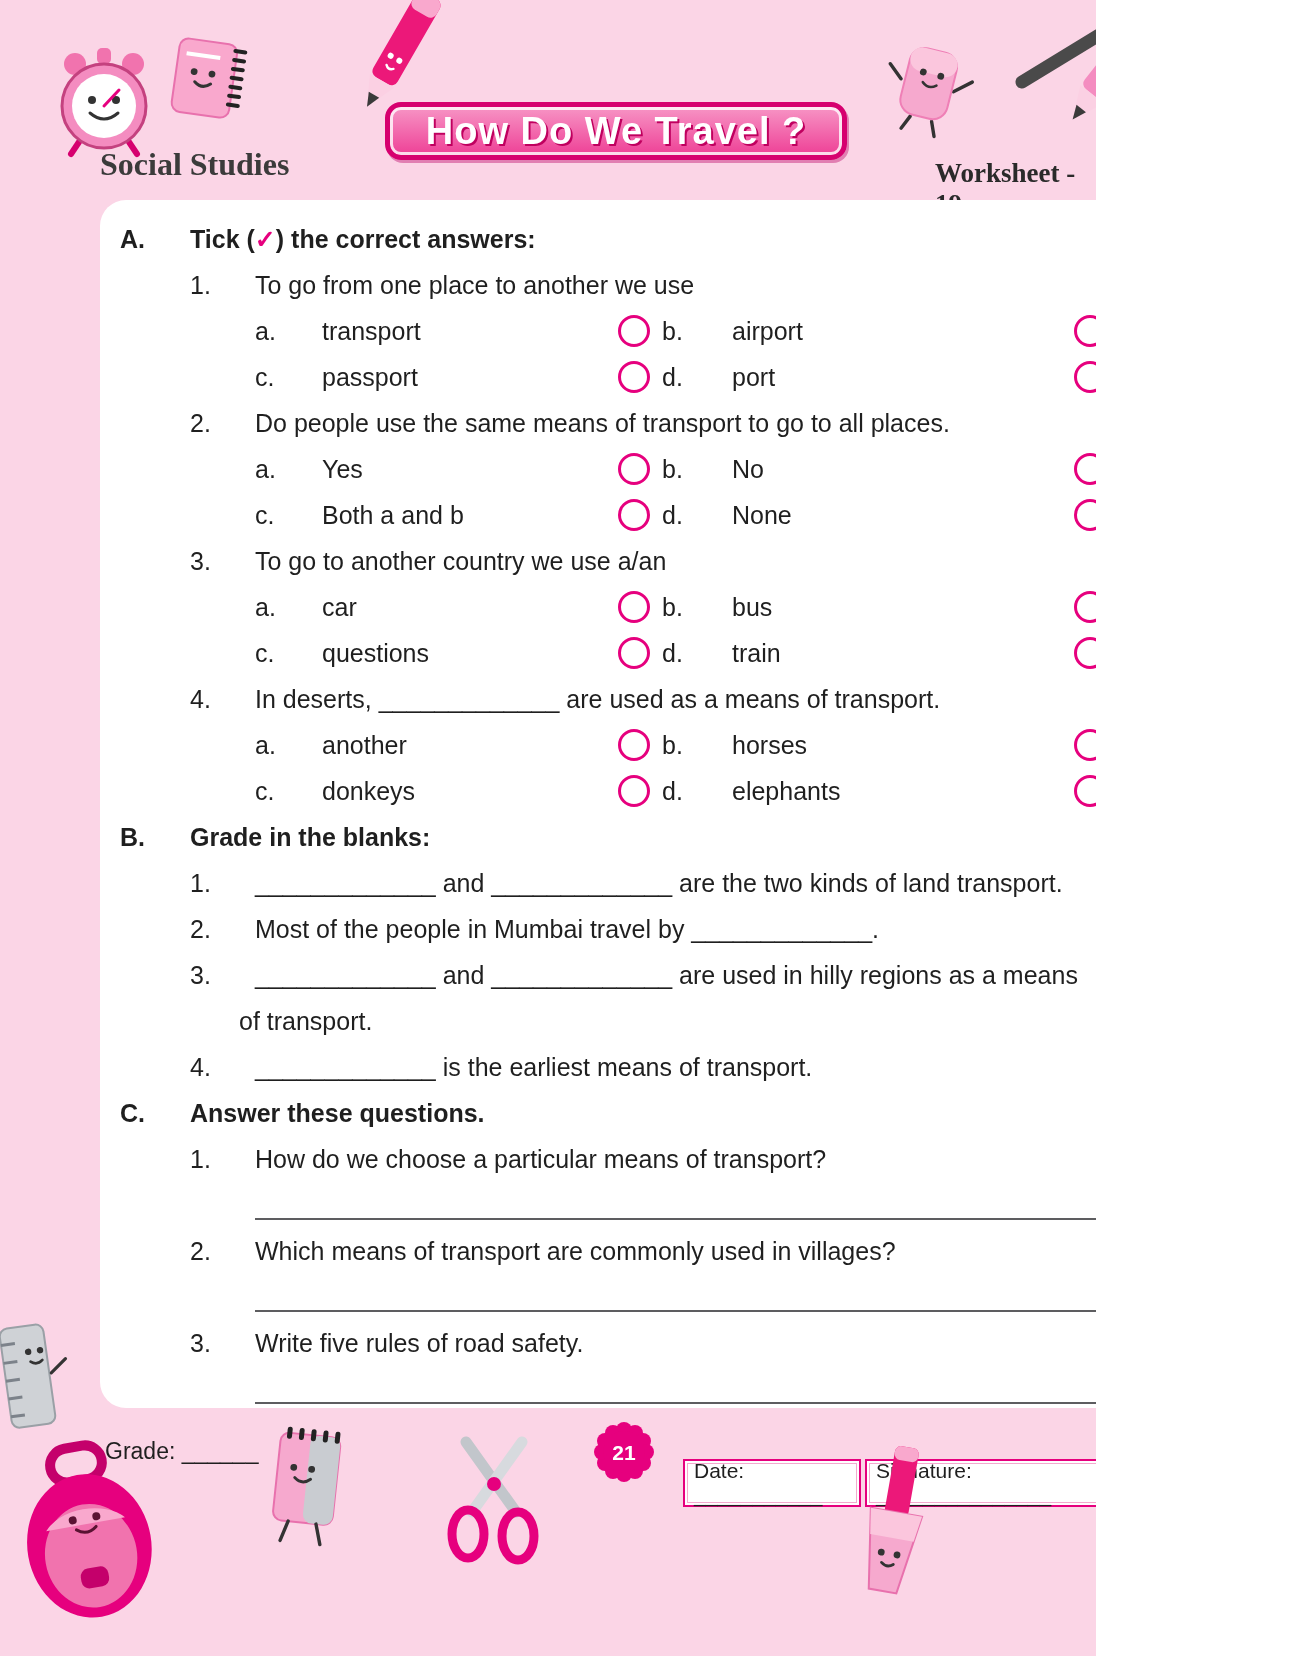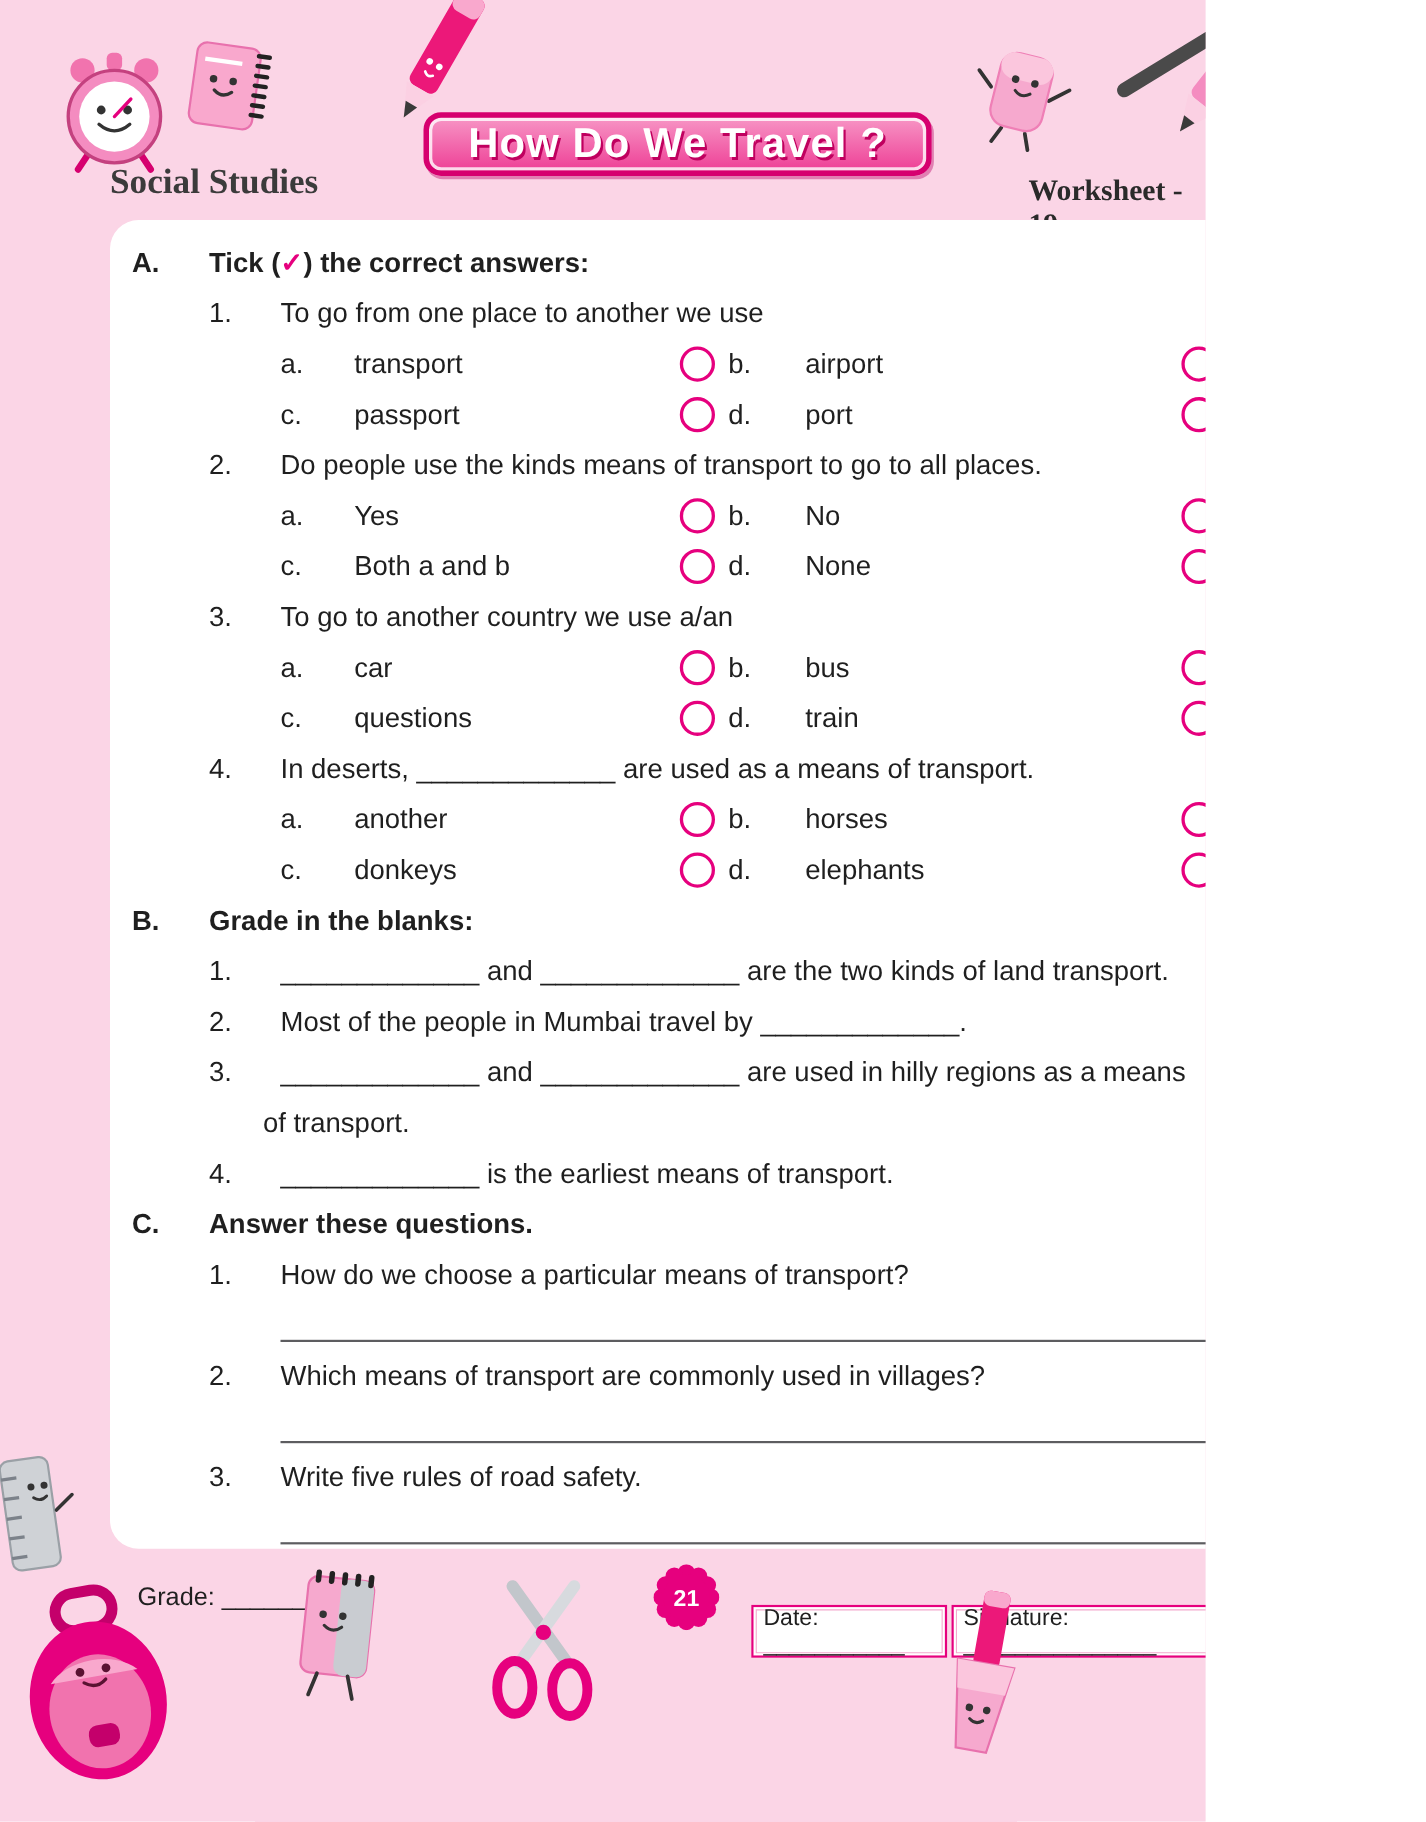--- a/index.html
+++ b/index.html
@@ -37,21 +37,21 @@
 
   .b-item { display:flex; height:46px; align-items:center; }
   .b-num { width:65px; }
   .b-cont { margin-left:49px; height:46px; display:flex; align-items:center; }
 
   .c-item-text { display:flex; height:46px; align-items:center; }
   .answer-line { margin-left:65px; margin-right:6px; height:38px; margin-bottom:8px;
                  border-bottom:2px solid #5d5d60; }
 
   
-  .grade { position:absolute; left:105px; top:1438px; font-size:23px;margin-left:20px; }
+  .grade { position:absolute; left:105px; top:1438px; font-size:23px; }
   .page-badge { position:absolute; left:594px; top:1422px; width:60px; height:60px; }
   .field-box { position:absolute; top:1422px; height:48px; background:#fff;
                border:2px solid #e6007e; box-shadow:0 0 0 2px #fff inset, 0 0 0 3px #f4a9ce inset;
                display:flex; align-items:center; padding-left:9px; font-size:21px;margin-top:37px; }
   .date-box { left:683px; width:178px; }
   .sig-box { left:865px; width:267px; }
   .book-label { position:absolute; left:1124px; top:1318px; height:92px; font-size:21px; color:#222;
                 writing-mode:vertical-rl; transform:rotate(180deg); }
 
   .deco { position:absolute; }
@@ -163,21 +163,21 @@
             <span class="circle"></span>
             <span>d.</span>
             <span>port</span>
             <span class="circle right"></span>
           </div>
         </div>
 
         <div>
           <div class="q-head">
             <span class="q-num">2.</span>
-            <span class="q-text">Do people use the kinds means of transport to go to all places.</span>
+            <span class="q-text">Do people use the same means of transport to go to all places.</span>
           </div>
           <div class="opt-row">
             <span>a.</span>
             <span>Yes</span>
             <span class="circle"></span>
             <span>b.</span>
             <span>No</span>
             <span class="circle right"></span>
           </div>
           <div class="opt-row">

